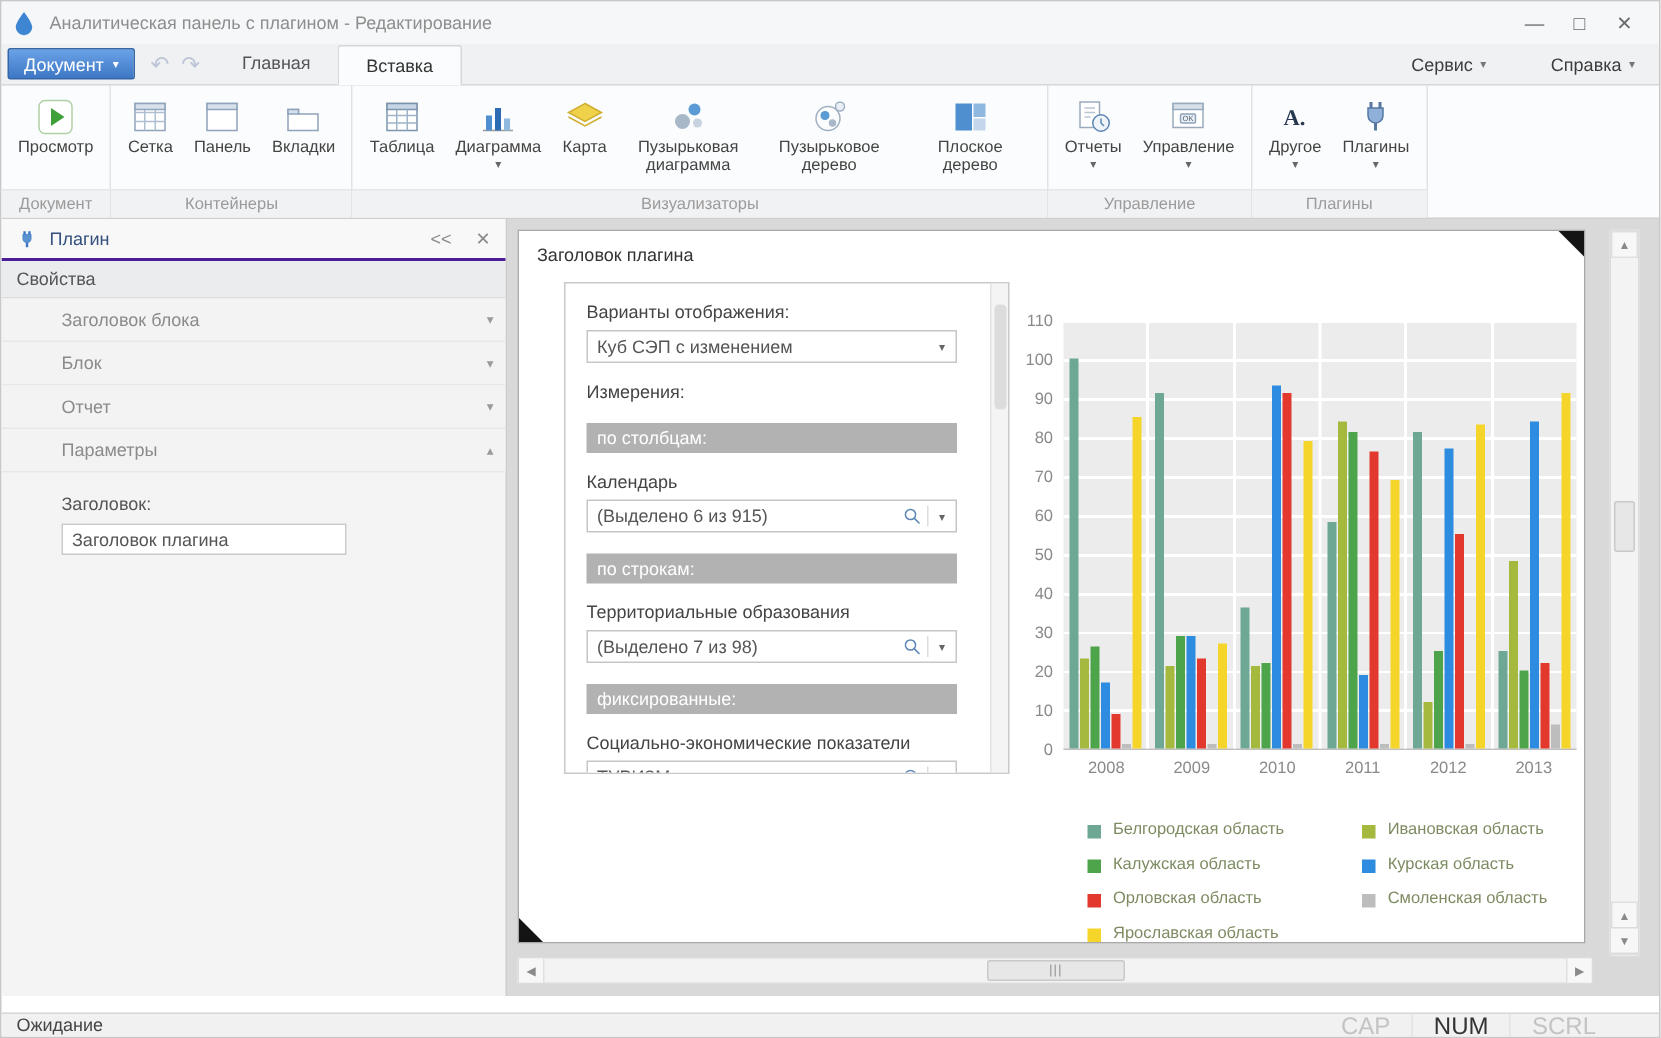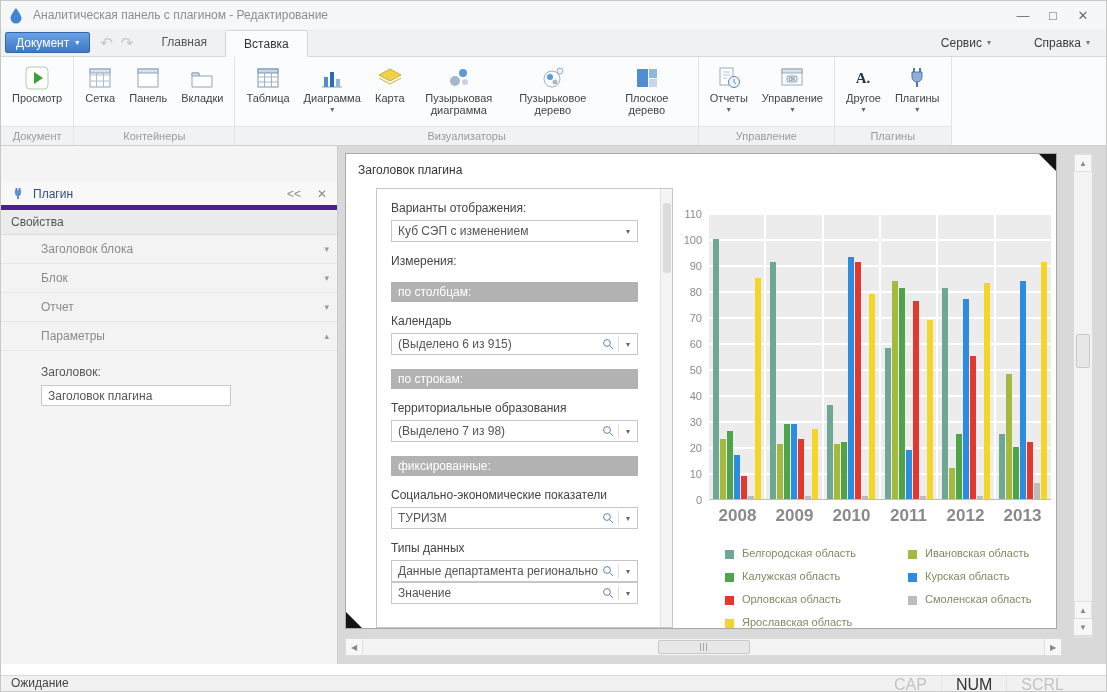--- a/index.html
+++ b/index.html
@@ -39,21 +39,21 @@
   .rbtn { display:flex; flex-direction:column; align-items:center; padding:3px 6px 1px; min-width:42px;
           font-size:11px; color:#444; text-align:center; border-radius:3px; }
   .rbtn .icon { height:29px; display:flex; align-items:center; justify-content:center; }
   .rbtn .lbl { line-height:12px; max-width:80px; }
   .rbtn .dd { font-size:8px; color:#666; margin-top:1px; }
   .rlabel { height:19px; background:#f1f2f4; border-top:1px solid #e5e6e8; font-size:11px; color:#9b9b9b;
             text-align:center; line-height:18px; padding:0 6px; white-space:nowrap; }
   
   .workspace { display:flex; height:518px; }
   .sidepanel { width:337px; min-width:337px; border-right:1px solid #cccccc; background:#f4f4f4; }
-  .side-header { height:28px; display:flex; align-items:center; padding:0 10px; background:#f8f8f8; border-bottom:5px solid #4c1d95;margin-top:36px; }
+  .side-header { height:28px; display:flex; align-items:center; padding:0 10px; background:#f8f8f8; border-bottom:2px solid #4c1d95; }
   .side-header .ph-icon { margin-right:8px; display:flex; }
   .side-header .ph-title { color:#33507c; font-size:12px; }
   .side-header .ph-controls { margin-left:auto; display:flex; gap:16px; color:#8a8a8a; font-size:12px; }
   .side-section { height:25px; line-height:24px; padding-left:10px; background:#ebeced; color:#555;
                   border-bottom:1px solid #dddddd; font-size:12px; }
   .acc-item { height:29px; display:flex; align-items:center; padding:0 8px 0 40px; color:#8b8b8b;
               background:#f3f3f3; border-bottom:1px solid #e7e7e7; font-size:12px; }
   .acc-item .chev { margin-left:auto; color:#9a9a9a; font-size:9px; }
   .param-block { padding:14px 0 0 40px; }
   .param-label { color:#555; margin-bottom:6px; }
@@ -62,21 +62,21 @@
   
   .canvas { flex:1; background:#d9d9d9; position:relative; overflow:hidden; }
   .plugin-panel { position:absolute; left:7px; top:7px; width:712px; height:476px; background:#fff;
                   border:1px solid #a9a9a9; }
   .plugin-title { padding:9px 12px 0 12px; color:#333; font-size:12px; }
   .handle-tr { position:absolute; top:0; right:0; width:0; height:0;
                border-top:17px solid #141414; border-left:17px solid transparent; }
   .handle-bl { position:absolute; bottom:0; left:0; width:0; height:0;
                border-bottom:16px solid #141414; border-right:16px solid transparent; }
   
-  .form-panel { position:absolute; left:30px; top:34px; width:297px; height:440px; background:#fff;
+  .form-panel { position:absolute; left:30px; top:34px; width:297px; height:328px; background:#fff;
                 border:1px solid #c9c9c9; overflow:hidden; }
   .form-content { padding:10px 16px 0 14px; width:276px; }
   .field-label { color:#444; margin:12px 0 5px; font-size:12px; }
   .field-label.first { margin-top:2px; }
   .band { width:247px; height:20px; background:#b2b2b2; color:#fff; line-height:20px; padding:0 7px;
           font-size:12px; margin:14px 0 2px; }
   .combo, .selectbox { width:247px; height:22px; border:1px solid #c6c6c6; background:#fff; display:flex;
           align-items:center; font-size:12px; color:#555; }
   .combo-value { flex:1; padding:0 6px; white-space:nowrap; overflow:hidden; }
   .combo-search { width:20px; display:flex; align-items:center; justify-content:center; }
@@ -90,21 +90,21 @@
   .y-axis { width:28px; position:relative; height:286px; }
   .ytick { position:absolute; right:7px; font-size:11px; color:#8a8a8a; line-height:12px; }
   .plot { flex:1; height:286px; position:relative; display:flex; align-items:flex-end;
           background-color:#ececec;
           background-image:repeating-linear-gradient(to top, transparent 0px, transparent 24px, #ffffff 24px, #ffffff 26px);
           border-bottom:1px solid #bdbdbd; }
   .bar-group { flex:1; display:flex; align-items:flex-end; justify-content:center; gap:1px; height:100%; }
   .bar-group + .bar-group { border-left:2px solid #fff; }
   .bar { width:6px; min-height:1px; }
   .x-axis { margin-left:28px; display:flex; height:20px; }
-  .xtick { flex:1; text-align:center; font-size:17px; color:#8a8a8a; padding-top:6px;font-weight:bold; }
+  .xtick { flex:1; text-align:center; font-size:11px; color:#8a8a8a; padding-top:6px; }
   .legend { margin:16px 0 0 44px; display:grid; grid-template-rows:repeat(4,23px); grid-auto-flow:column;
             column-gap:52px; justify-content:start; }
   .legend-item { display:flex; align-items:flex-end; }
   .legend-marker { width:9px; height:9px; margin-right:8px; display:inline-block; }
   .legend-label { font-size:11px; color:#7d8b62; }
   
   .v-scrollbar { position:absolute; top:7px; right:13px; width:20px; height:485px; background:#f3f3f3;
                  border:1px solid #dcdcdc; }
   .sb-btn { position:absolute; left:0; width:18px; height:18px; display:flex; align-items:center;
             justify-content:center; font-size:8px; color:#8a8a8a; background:#f7f7f7; border:1px solid #e0e0e0; }

